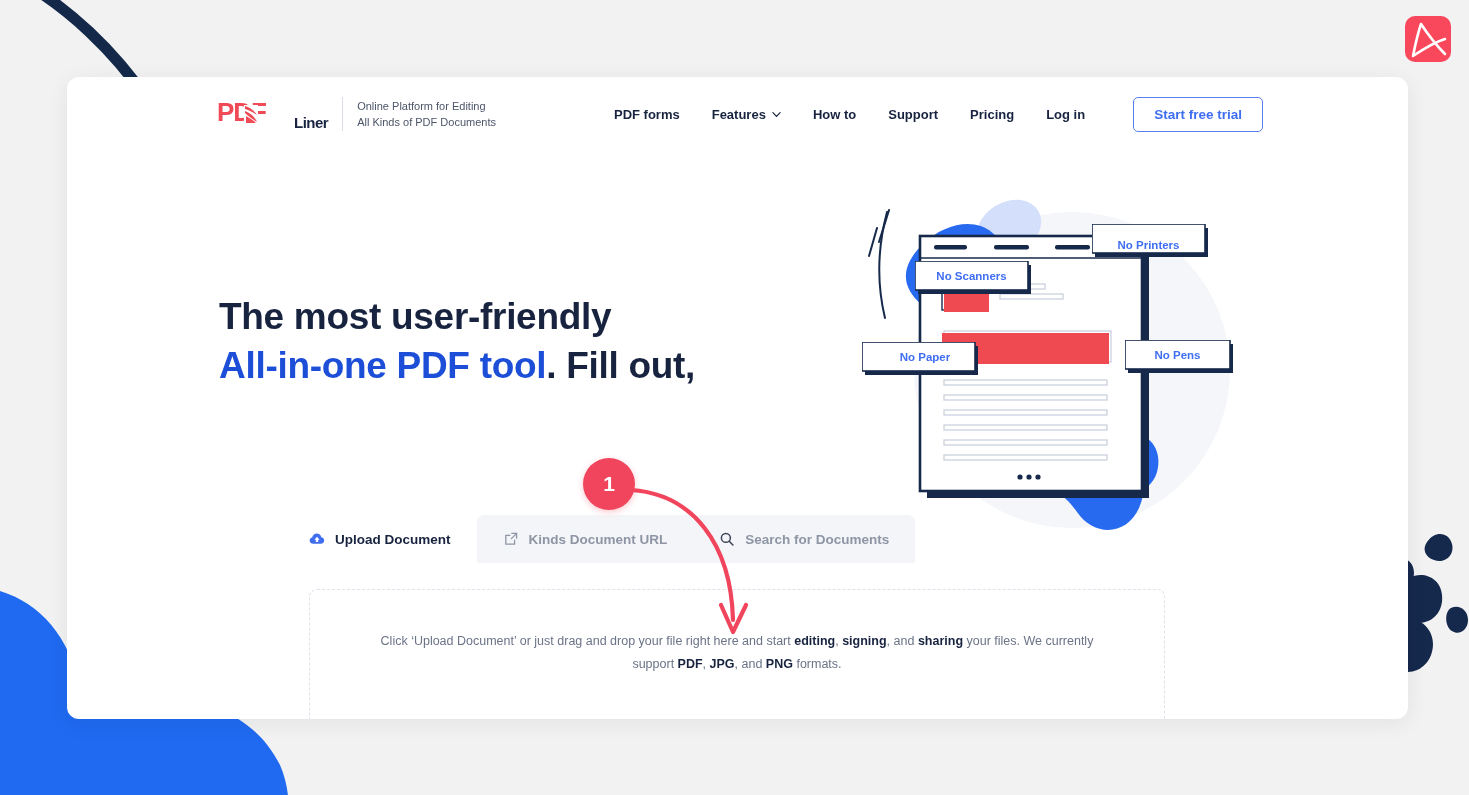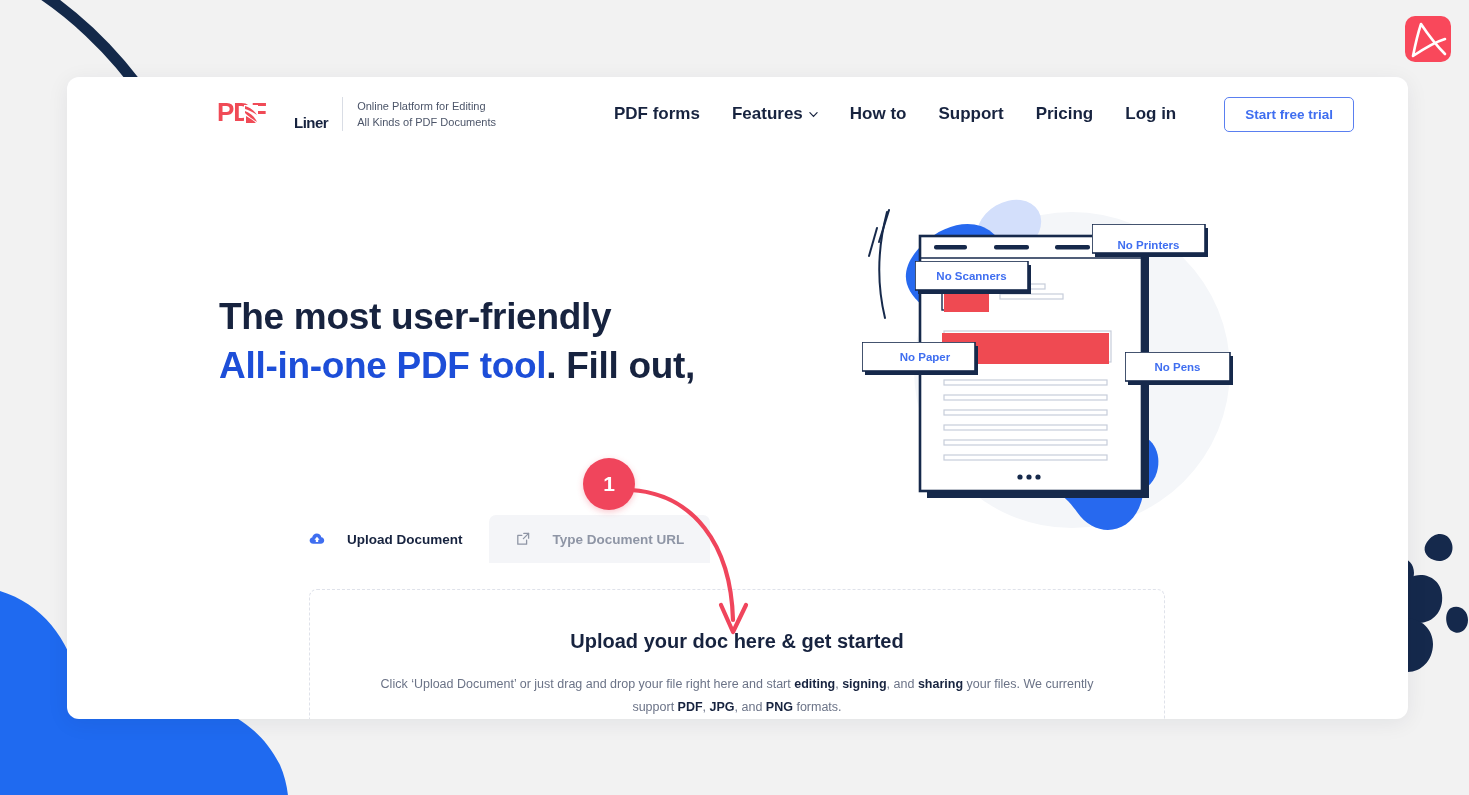--- a/index.html
+++ b/index.html
@@ -42,21 +42,21 @@
     font-weight: bold; letter-spacing: -.5px;
   }
   .logo-liner { font-size: 15px; color: #17233f; margin-left: 1px; }
   .logo-divider { width: 1px; height: 34px; background: #d9dde5; }
   .logo-tag {
     font-size: 11px; color: #4c5569; line-height: 1.5;
   }
 
   .nav { display: flex; align-items: center; gap: 32px; margin-left: 118px; }
   .nav-item {
-    font-size: 17px; font-weight: bold; color: #17233f;
+    font-size: 13px; font-weight: bold; color: #17233f;
     display: flex; align-items: center; gap: 6px; cursor: pointer;
     white-space: nowrap;
   }
   .chev { width: 9px; height: 9px; display: inline-block; }
   .chev svg { display: block; }
   .trial-btn {
     margin-left: 16px;
     border: 1.4px solid #5a7ff0;
     color: #3f6ef0;
     font-size: 13.5px; font-weight: bold;
@@ -75,21 +75,21 @@
 
   .hero-art { position: absolute; left: 760px; top: 55px; }
 
   
   .upload-panel {
     position: absolute; left: 216px; top: 438px;
     width: 908px;
   }
   .tabs { display: flex; }
   .tab {
-    display: flex; align-items: center; gap: 22px;
+    display: flex; align-items: center; gap: 10px;
     height: 48px; padding: 0 26px;
     font-size: 13.5px; font-weight: bold;
     background: #f4f5f8; color: #8e95a5;
     border-radius: 7px 7px 0 0;
     cursor: pointer; white-space: nowrap;
   }
   .tab.active { background: #fff; color: #17233f; }
   .tab-icon { width: 16px; height: 16px; display: block; }
 
   .dropzone {
@@ -274,21 +274,21 @@
     </div>
 
     <div style="position:absolute;left:795px;top:207px;">
       <svg width="118" height="34" viewBox="0 0 118 34">
           <rect x="3" y="4" width="113" height="29" fill="#16294b"></rect>
           <rect x="0" y="0" width="113" height="29" fill="#fff" stroke="#16294b" stroke-width="1.6"></rect>
         </svg>
       <span style="position:absolute;left:0;top:0;width:126px;height:29px;display:flex;align-items:center;justify-content:center;font-size:11.5px;font-weight:bold;color:#3f6ef0;">No Paper</span>
     </div>
 
-    <div style="position:absolute;left:1058px;top:217px;">
+    <div style="position:absolute;left:1058px;top:205px;">
       <svg width="110" height="34" viewBox="0 0 110 34">
           <rect x="3" y="4" width="105" height="29" fill="#16294b"></rect>
           <rect x="0" y="0" width="105" height="29" fill="#fff" stroke="#16294b" stroke-width="1.6"></rect>
         </svg>
       <span style="position:absolute;left:0;top:0;width:105px;height:29px;display:flex;align-items:center;justify-content:center;font-size:11.5px;font-weight:bold;color:#3f6ef0;">No Pens</span>
     </div>
   </div>
 
   <div class="upload-panel">
 
@@ -301,27 +301,33 @@
         </svg>
         <span>Upload Document</span>
       </div>
 
       <div class="tab">
         <svg class="tab-icon" viewBox="0 0 20 20">
           <path d="M11 3 L17 3 L17 9" stroke="#8e95a5" stroke-width="1.6" fill="none" stroke-linecap="round" stroke-linejoin="round"></path>
           <path d="M17 3 L10.5 9.5" stroke="#8e95a5" stroke-width="1.6" fill="none" stroke-linecap="round"></path>
           <path d="M14.5 11.5 L14.5 16.5 L3.5 16.5 L3.5 5.5 L8.5 5.5" stroke="#8e95a5" stroke-width="1.6" fill="none" stroke-linecap="round" stroke-linejoin="round"></path>
         </svg>
-        <span>Type Document URL</span>
-      </div>
-
+        <span>Kinds Document URL</span>
+      </div>
+
+      <div class="tab">
+        <svg class="tab-icon" viewBox="0 0 20 20">
+          <circle cx="8.6" cy="8.6" r="5.6" stroke="#3c4457" stroke-width="1.9" fill="none"></circle>
+          <path d="M12.8 12.8 L17.4 17.4" stroke="#3c4457" stroke-width="1.9" stroke-linecap="round"></path>
+        </svg>
+        <span>Search for Documents</span>
+      </div>
     </div>
 
     <div class="dropzone">
-      <div class="dz-title">Upload your doc here &amp; get started</div>
       <div class="dz-sub"><span>Click ‘Upload Document’ or just drag and drop your file right here and start </span><b>editing</b><span>, </span><b>signing</b><span>, and </span><b>sharing</b><span> your files. We currently support </span><b>PDF</b><span>, </span><b>JPG</b><span>, and </span><b>PNG</b><span> formats.</span></div>
     </div>
   </div>
 </div>
 
 <div class="annotation">
   <svg class="ann-arrow" width="180" height="190" viewBox="0 0 180 190">
     <path d="M8 18 C 70 22, 108 72, 110 148" stroke="#f0455c" stroke-width="4.2" fill="none" stroke-linecap="round"></path>
     <path d="M98 133 L 110 160 L 123 133" stroke="#f0455c" stroke-width="4.2" fill="none" stroke-linecap="round" stroke-linejoin="round"></path>
   </svg>

